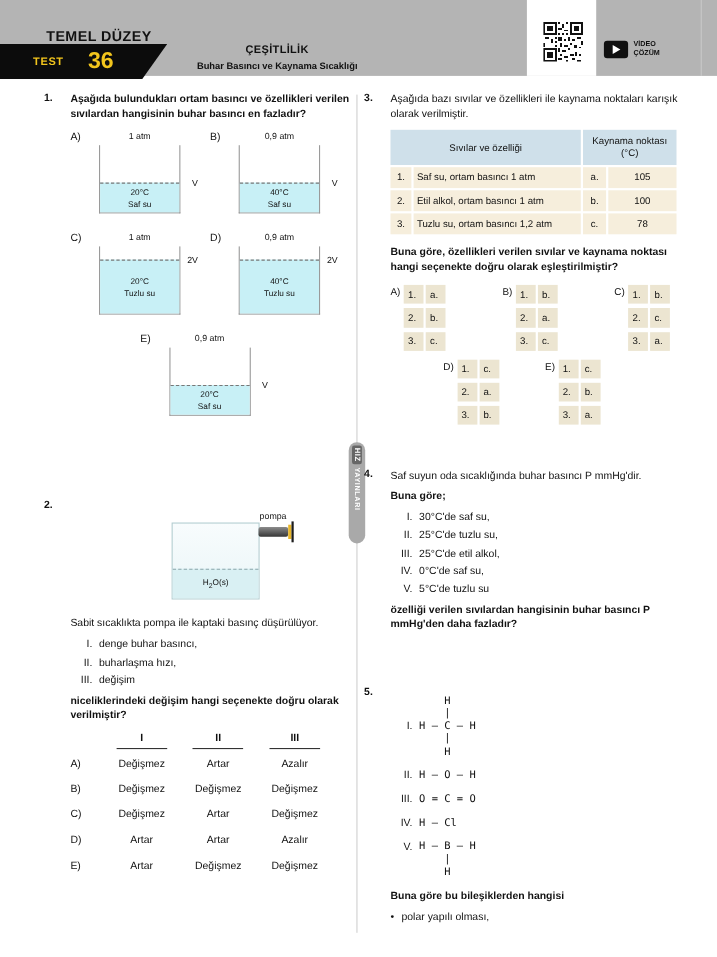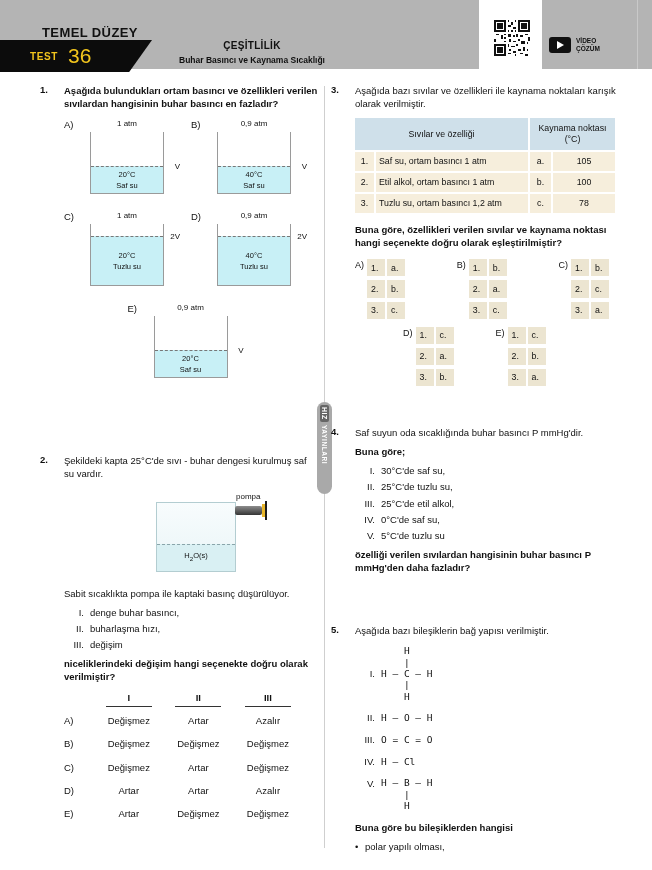--- a/index.html
+++ b/index.html
@@ -8,21 +8,21 @@
     font-family:"Liberation Sans",sans-serif;color:#111;overflow:hidden;
   }
   
   .top-band{position:absolute;left:0;top:0;width:652px;height:69px;background:#b4b4b4;}
   .white-strip{position:absolute;left:479px;top:0;width:63px;height:69px;background:#fff;}
   .band-line{position:absolute;left:637px;top:0;width:1px;height:69px;background:#c9c9c9;}
   .level{position:absolute;left:42px;top:25px;font-size:13px;font-weight:bold;letter-spacing:.4px;}
   .test-banner{position:absolute;left:0;top:40px;width:152px;height:32px;background:#0c0c0c;
     clip-path:polygon(0 0,100% 0,85% 100%,0 100%);display:flex;align-items:center;}
   .test-label{color:#f2c51d;font-size:10px;font-weight:bold;margin-left:30px;letter-spacing:.6px;}
-  .test-number{color:#f2c51d;font-size:21px;font-weight:normal;margin-left:10px;}
+  .test-number{color:#f2c51d;font-size:21px;font-weight:bold;margin-left:22px;}
   .header-title{position:absolute;left:132px;top:40px;width:240px;text-align:center;font-size:10px;font-weight:bold;letter-spacing:.3px;}
   .header-subtitle{position:absolute;left:102px;top:55px;width:300px;text-align:center;font-size:8.5px;font-weight:bold;}
   .qr{position:absolute;left:494px;top:20px;width:36px;height:36px;}
   .video-btn{position:absolute;left:549px;top:37px;display:flex;align-items:center;gap:5px;}
   .play{width:22px;height:16px;background:#101010;border-radius:3px;position:relative;}
   .play::after{content:"";position:absolute;left:8px;top:4px;border-left:7px solid #fff;
     border-top:4px solid transparent;border-bottom:4px solid transparent;}
   .video-text{font-size:6.5px;font-weight:bold;line-height:1.2;color:#111;}
   
   .divider{position:absolute;left:324px;top:86px;width:1px;height:762px;background:#cfcfcf;}
@@ -266,21 +266,20 @@
             </div>
           </div>
         </div>
       </div>
     </div>
   </div>
 
   <div class="question q2-block">
     <div class="qnum">2.</div>
     <div class="qbody">
-      <p>Şekildeki kapta 25°C'de sıvı - buhar dengesi kurulmuş saf su vardır.</p>
       <div class="q2-diagram">
         <span class="pump-label">pompa</span>
         <div class="flask">
           <div class="flask-liquid">
             <span><span>H</span><sub>2</sub><span>O(s)</span></span>
           </div>
         </div>
         <div class="pump-body"></div>
         <div class="pump-tip"></div>
         <div class="pump-line"></div>
@@ -501,21 +500,20 @@
             <span>5°C'de tuzlu su</span>
           </div>
       </div>
       <p class="bold">özelliği verilen sıvılardan hangisinin buhar basıncı P mmHg'den daha fazladır?</p>
     </div>
   </div>
 
   <div class="question q5-block">
     <div class="qnum">5.</div>
     <div class="qbody">
-      <p>Aşağıda bazı bileşiklerin bağ yapısı verilmiştir.</p>
       <div class="structs">
         <div class="struct">
             <span class="rnum">I.</span>
             <pre>    H
     |
 H — C — H
     |
     H</pre>
           </div>
         <div class="struct">

